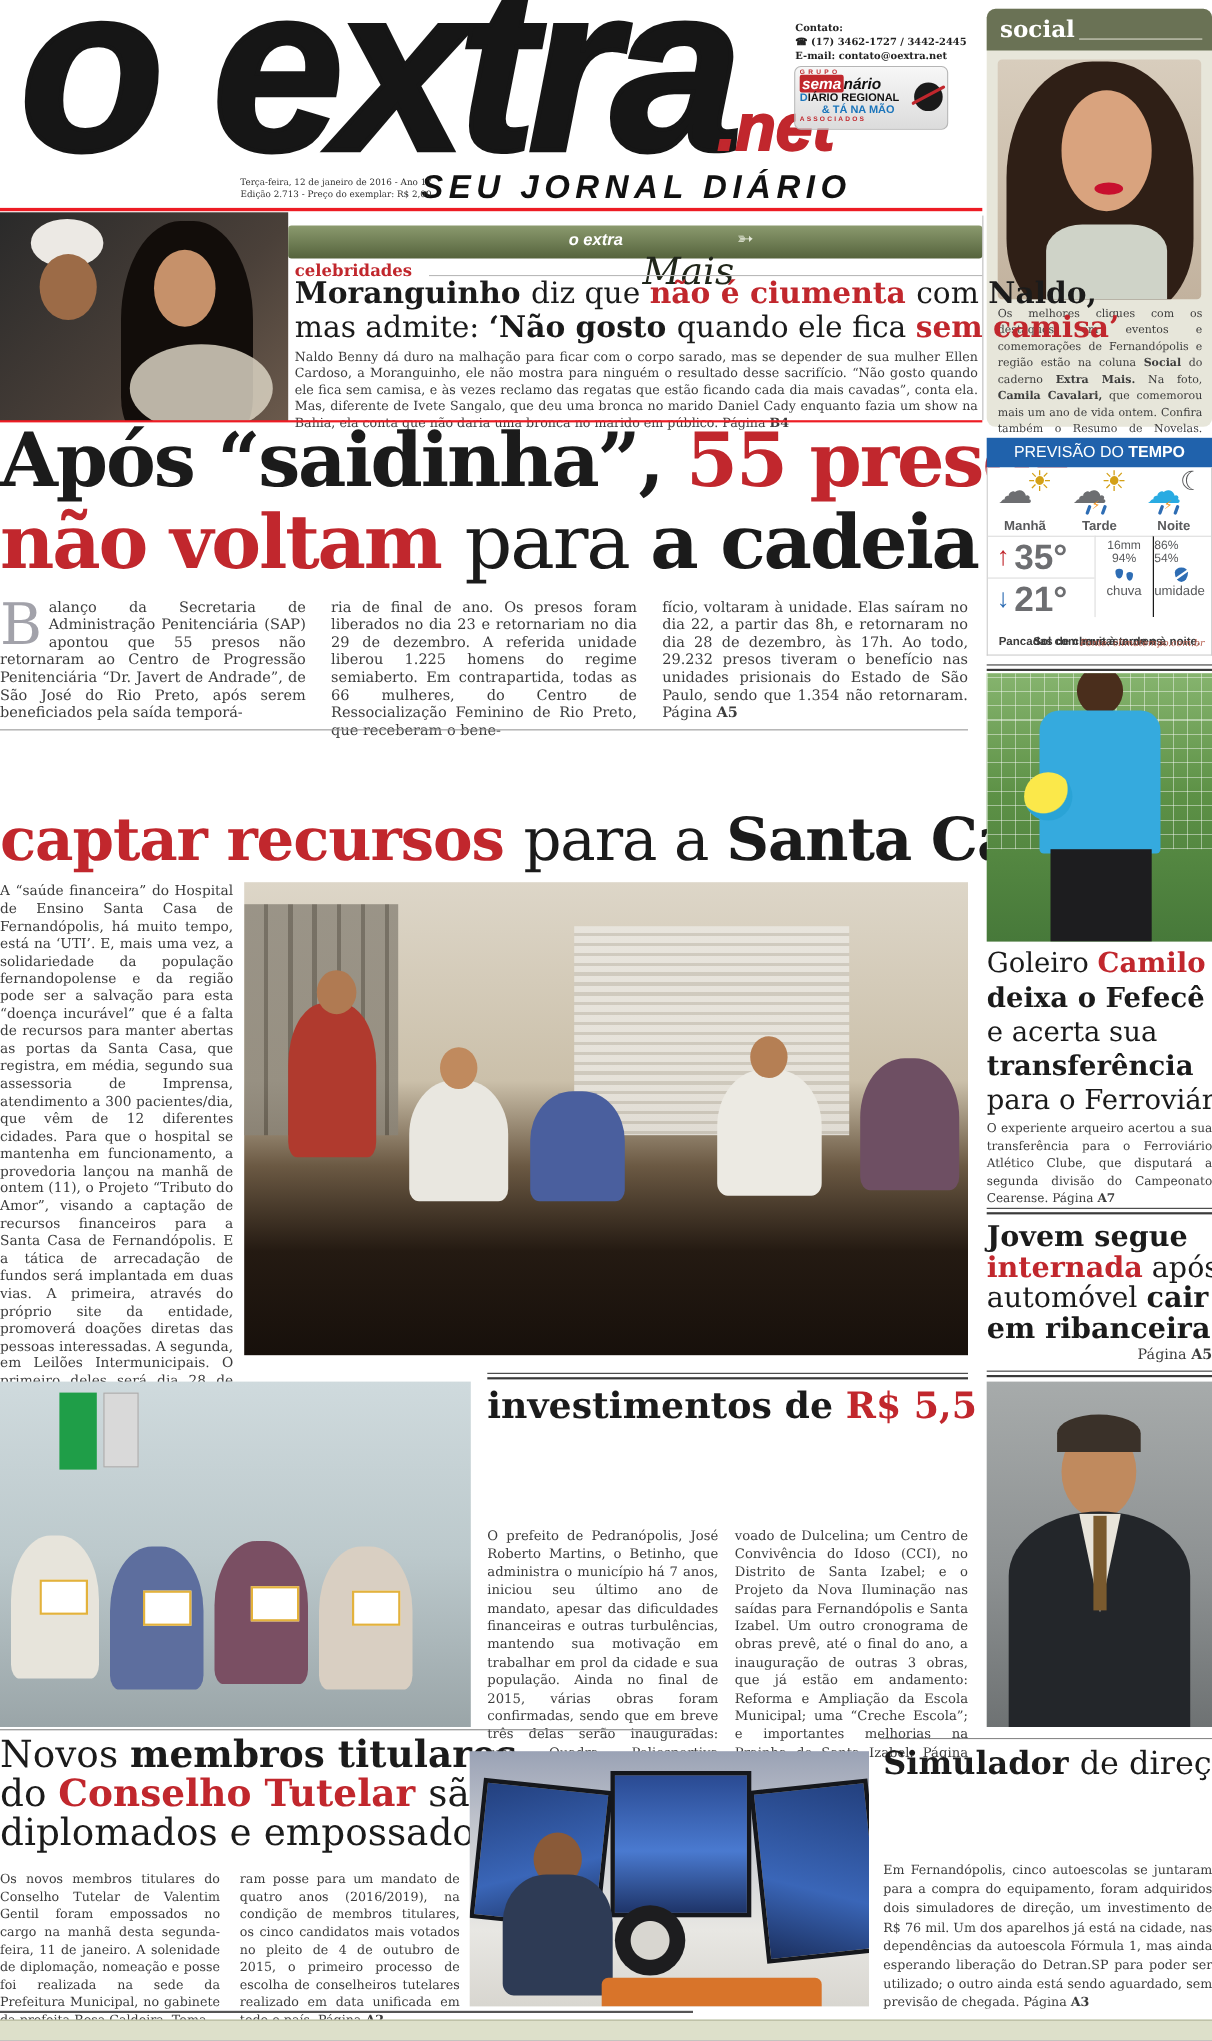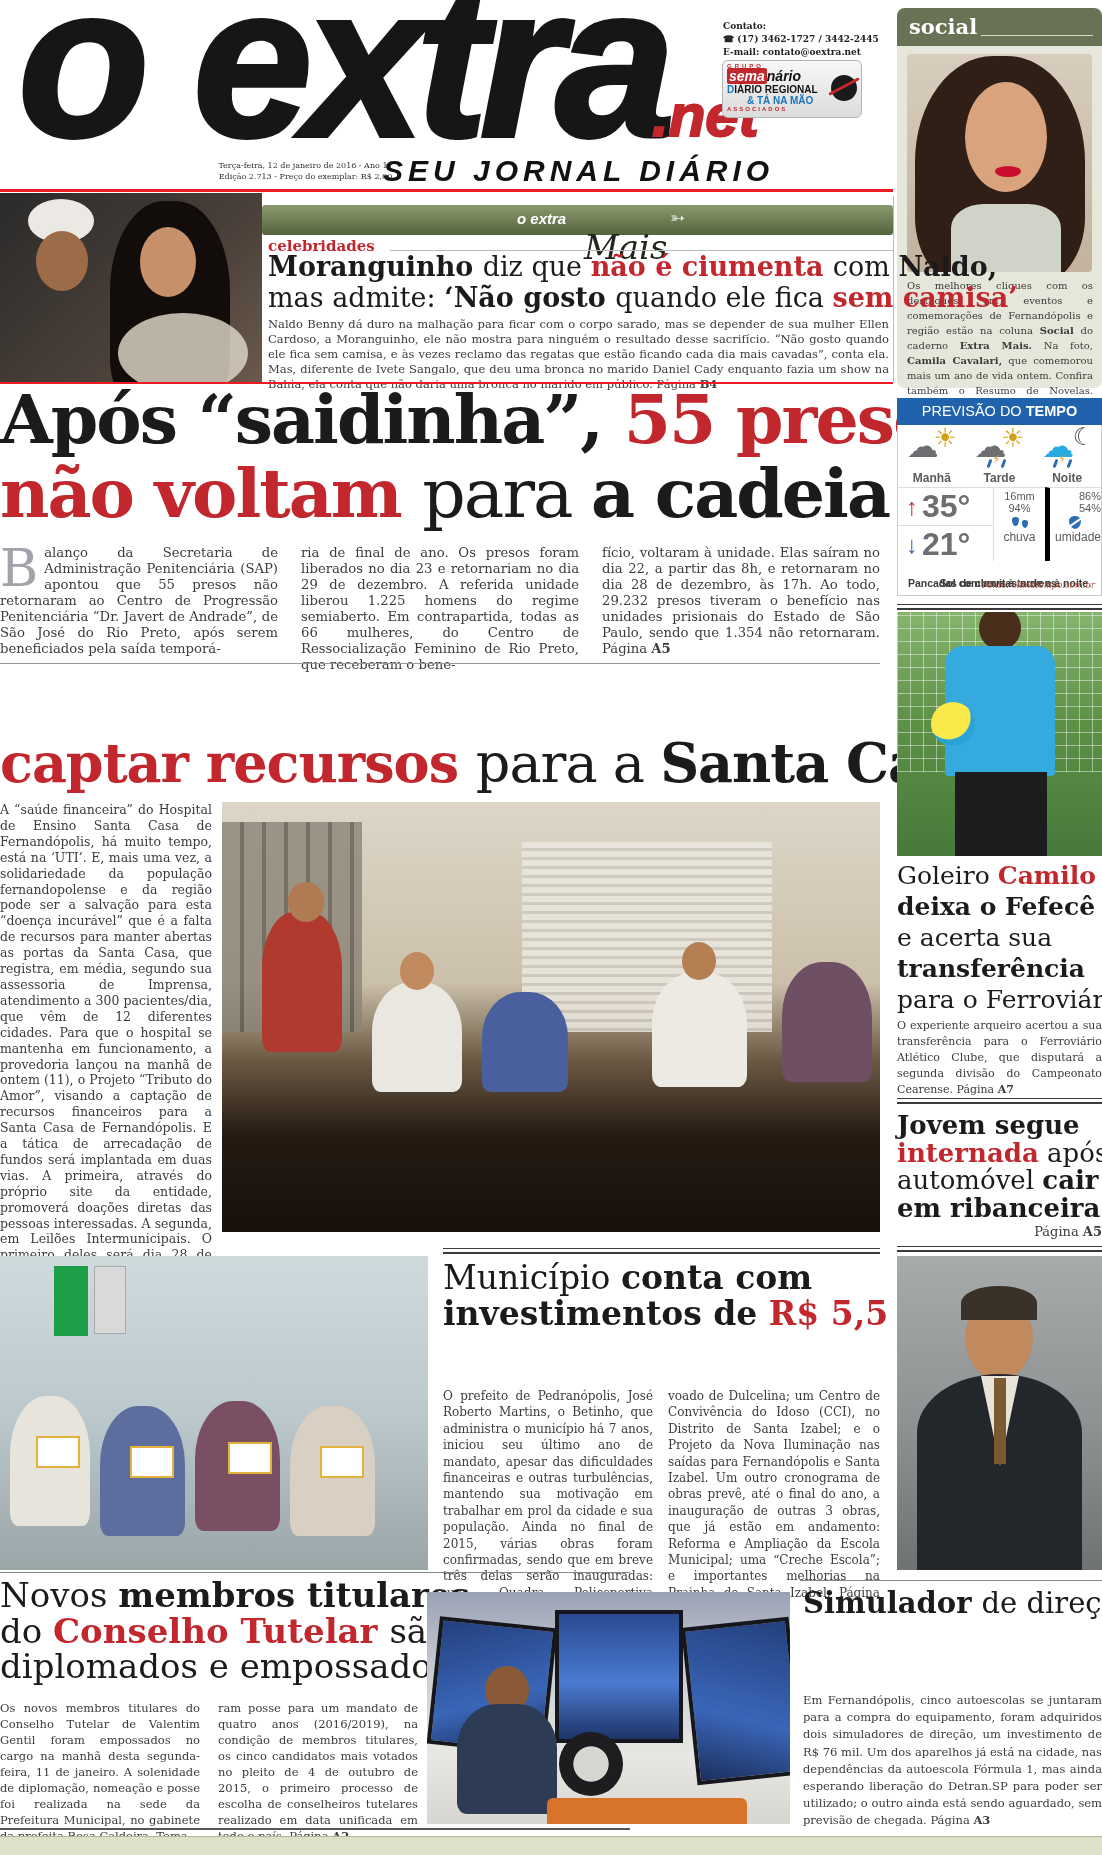--- a/index.html
+++ b/index.html
@@ -156,21 +156,21 @@
         </div>
         <div class="sans" style="width:53px;border-left:1px solid #ddd;border-top:1px solid #ddd;text-align:center;font-size:11px;color:#58595b;">
           <div style="margin-top:2px;">16mm</div>
           <div>94%</div>
           <div style="height:16px;position:relative;">
             <i style="position:absolute;left:18px;top:3px;width:7px;height:9px;background:#2e6db4;border-radius:50% 50% 50% 50%/30% 30% 70% 70%;"></i>
             <i style="position:absolute;left:28px;top:6px;width:6px;height:8px;background:#2e6db4;border-radius:50% 50% 50% 50%/30% 30% 70% 70%;"></i>
           </div>
           <div style="font-size:12px;">chuva</div>
         </div>
-        <div class="sans" style="width:52px;border-left:5px solid #000000;border-top:1px solid #ddd;text-align:right;font-size:11px;color:#58595b;">
+        <div class="sans" style="width:52px;border-left:1px solid #000000;border-top:1px solid #ddd;text-align:left;font-size:11px;color:#58595b;">
           <div style="margin-top:2px;">86%</div>
           <div>54%</div>
           <div style="height:16px;position:relative;">
             <i style="position:absolute;left:19px;top:2px;width:12px;height:13px;background:#2e6db4;border-radius:50% 50% 50% 50%/35% 35% 65% 65%;"></i>
             <i style="position:absolute;left:18px;top:7px;width:16px;height:2px;background:#fff;transform:rotate(-35deg);"></i>
           </div>
           <div style="font-size:12px;">umidade</div>
         </div>
       </div>
       <div class="sans abs" style="left:0;top:140px;width:203px;text-align:center;font-size:10.5px;font-weight:700;color:#3c3c3c;margin-top:12px;">Sol com muitas nuvens.</div>
@@ -227,21 +227,20 @@
   <div class="abs photo" style="left:897px;top:1256px;width:205px;height:314px;background:linear-gradient(180deg,#a7abab 0%,#8d9192 55%,#6e7273 100%);">
     <div class="pb" style="left:68px;top:40px;width:68px;height:84px;background:#c08a5e;"></div>
     <div style="position:absolute;left:64px;top:30px;width:76px;height:34px;background:#3a3129;border-radius:50% 50% 0 0;"></div>
     <div style="position:absolute;left:20px;top:118px;width:165px;height:196px;background:#23262a;border-radius:50% 50% 0 0/30% 30% 0 0;"></div>
     <div style="position:absolute;left:84px;top:120px;width:38px;height:90px;background:#e8e4da;clip-path:polygon(0 0,100% 0,50% 100%);"></div>
     <div style="position:absolute;left:97px;top:122px;width:12px;height:86px;background:#7a5a2e;"></div>
   </div>
 
   <div class="abs drule" style="left:443px;top:1248px;width:437px;"></div>
   <div class="abs" style="left:443px;top:1260px;width:437px;">
-    <div class="hl slab" style="font-size:33px;line-height:36px;white-space:nowrap;"><span class="s-n">Município </span><span class="s-b">conta com</span></div>
     <div class="hl slab" style="font-size:33px;line-height:36px;white-space:nowrap;"><span class="s-b">investimentos de </span><span class="s-r">R$ 5,5</span></div>
   </div>
   <div class="abs just" style="left:443px;top:1388px;width:210px;font-size:12px;line-height:16.4px;">O prefeito de Pedranópolis, José Roberto Martins, o Betinho, que administra o município há 7 anos, iniciou seu último ano de mandato, apesar das dificuldades financeiras e outras turbulências, mantendo sua motivação em trabalhar em prol da cidade e sua população. Ainda no final de 2015, várias obras foram confirmadas, sendo que em breve três delas serão inauguradas: uma Quadra Poliesportiva Coberta, localizada no Po-</div>
   <div class="abs just" style="left:668px;top:1388px;width:212px;font-size:12px;line-height:16.4px;"><span class="s-n">voado de Dulcelina; um Centro de Convivência do Idoso (CCI), no Distrito de Santa Izabel; e o Projeto da Nova Iluminação nas saídas para Fernandópolis e Santa Izabel. Um outro cronograma de obras prevê, até o final do ano, a inauguração de outras 3 obras, que já estão em andamento: Reforma e Ampliação da Escola Municipal; uma “Creche Escola”; e importantes melhorias na Prainha de Santa Izabel.  Página </span><span class="s-b">A3</span></div>
 
   <div class="abs photo" style="left:0;top:1256px;width:428px;height:314px;background:linear-gradient(180deg,#cfdadd 0%,#bcc9cc 50%,#9aa5a8 100%);">
     <div style="position:absolute;left:54px;top:10px;width:34px;height:70px;background:#1f9e48;"></div>
     <div style="position:absolute;left:94px;top:10px;width:30px;height:66px;background:#d9d9d9;border:1px solid #aaa;"></div>
     <div class="pb" style="left:10px;top:140px;width:80px;height:130px;background:#e7e4db;border-radius:45% 45% 10% 10%;"></div>
     <div class="pb" style="left:100px;top:150px;width:85px;height:130px;background:#5d6e9e;border-radius:45% 45% 10% 10%;"></div>

